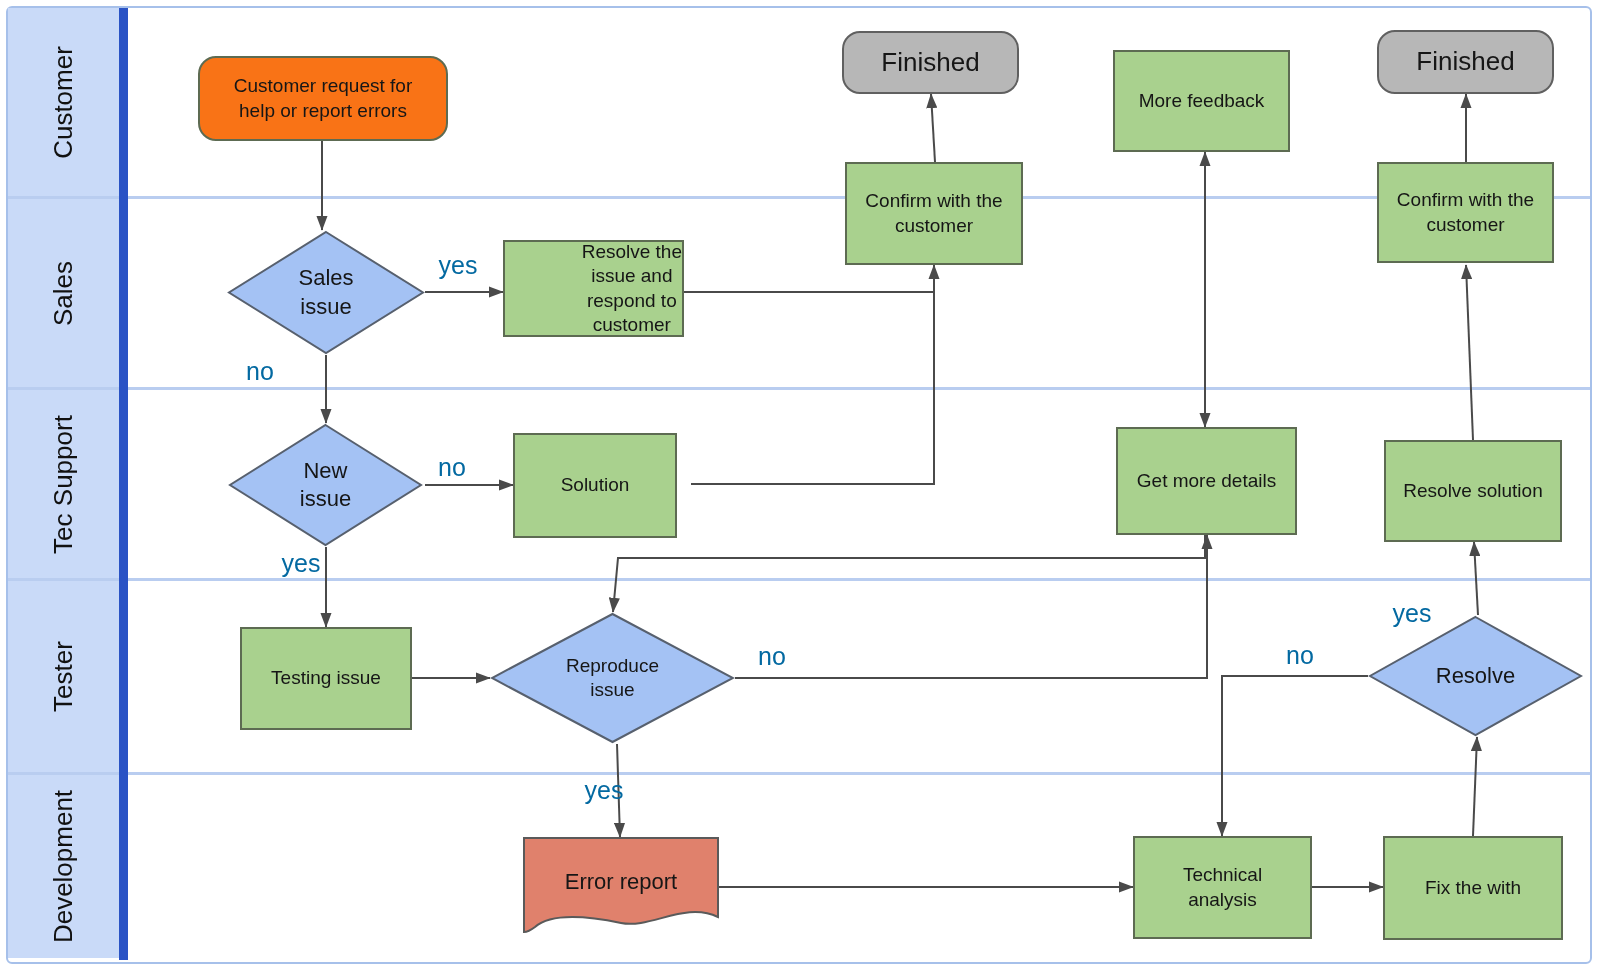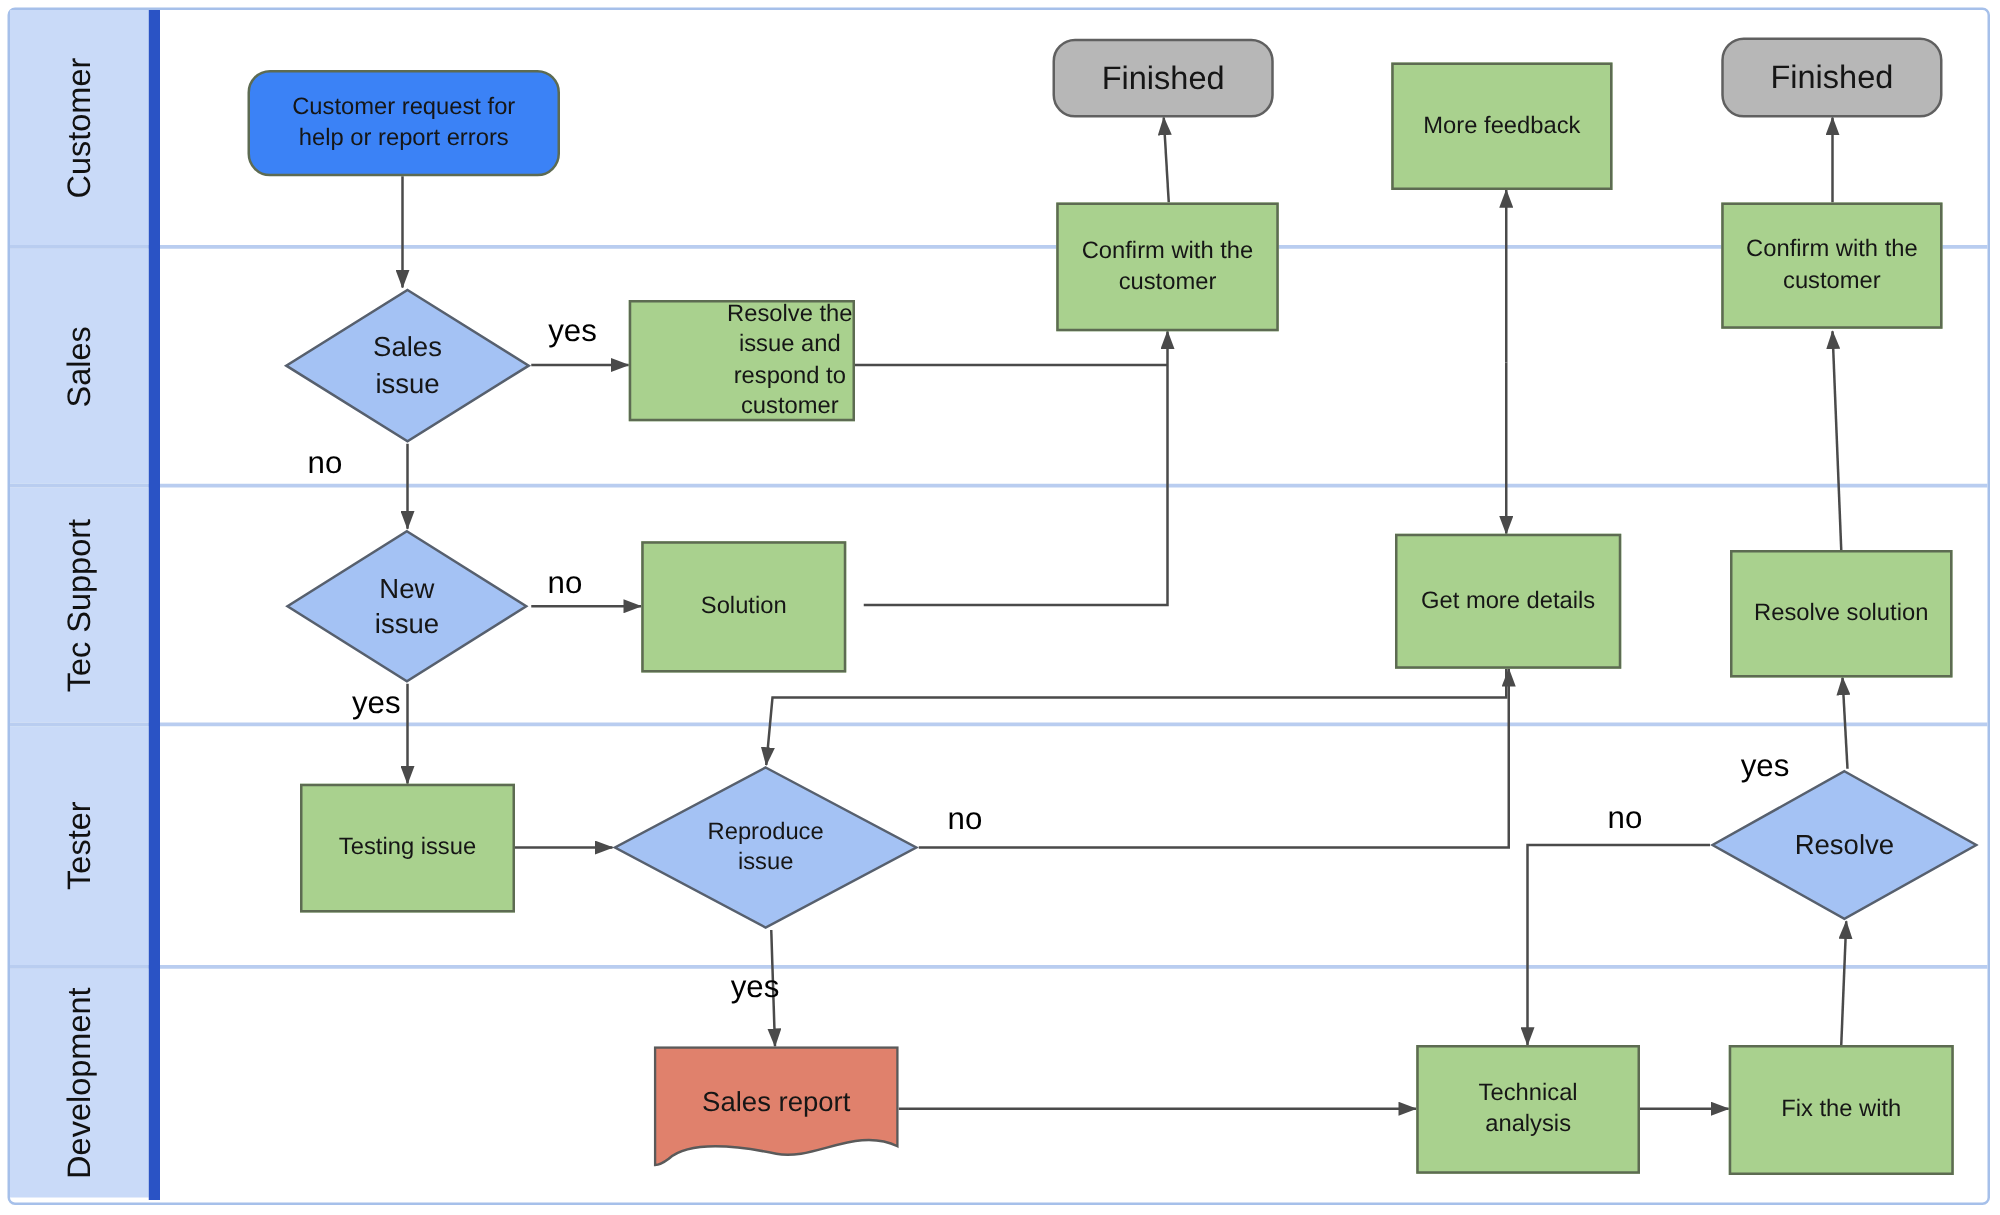--- a/index.html
+++ b/index.html
@@ -16,30 +16,30 @@
   .lane-boundary{position:absolute;left:8px;width:1582px;height:3px;background:#b9cdf0;z-index:1;}
 
   
   #wires{position:absolute;left:0;top:0;z-index:2;}
 
   
   .node{position:absolute;box-sizing:border-box;display:flex;align-items:center;justify-content:center;
         text-align:center;z-index:3;color:#161616;}
   .node span{white-space:pre-line;line-height:1.28;}
   .proc{background:#a9d18e;border:2px solid #5d6b52;font-size:19px;}
-  .start{background:#3b82f6;border:2px solid #5d6b52;border-radius:18px;font-size:19px;}
+  .start{background:#f97316;border:2px solid #5d6b52;border-radius:18px;font-size:19px;}
   .term{background:#b7b7b7;border:2px solid #606060;border-radius:18px;font-size:26px;}
   .diamond{background:transparent;border:none;}
   .diamond svg{position:absolute;left:0;top:0;}
   .diamond span{position:relative;z-index:1;}
   .doc{background:transparent;border:none;font-size:22px;}
   .doc svg{position:absolute;left:0;top:0;}
   .doc span{position:relative;z-index:1;margin-bottom:14px;}
 
-  .edge-label{position:absolute;transform:translate(-50%,-50%);font-size:25px;color:#000000;z-index:4;}
+  .edge-label{position:absolute;transform:translate(-50%,-50%);font-size:25px;color:#0369a1;z-index:4;}
 
   
   #n-customer-request{left:198px;top:56px;width:250px;height:85px;}
   #n-finished-top{left:842px;top:31px;width:177px;height:63px;}
   #n-more-feedback{left:1113px;top:50px;width:177px;height:102px;}
   #n-finished-right{left:1377px;top:30px;width:177px;height:64px;}
   #n-confirm-mid{left:845px;top:162px;width:178px;height:103px;}
   #n-confirm-right{left:1377px;top:162px;width:177px;height:101px;}
   #n-resolve-respond{left:503px;top:240px;width:181px;height:97px;justify-content:flex-end;}
   #n-solution{left:513px;top:433px;width:164px;height:105px;}
@@ -185,21 +185,21 @@
     <svg width="215" height="122">
       <polygon points="107.5,2 213,61 107.5,120 2,61" fill="#a4c2f4" stroke="#57606e" stroke-width="2"></polygon>
     </svg>
     <span>Resolve</span>
   </div>
 
   <div class="node doc" id="n-error-report">
     <svg width="196" height="104">
       <path d="M1,1 L195,1 L195,80 C162,64 128,92 98,86 C64,79 28,76 12,90 C8,93 4,95 1,95 Z" fill="#e0816c" stroke="#5a5a5a" stroke-width="2"></path>
     </svg>
-    <span>Sales report</span>
+    <span>Error report</span>
   </div>
 
   <div class="edge-label" style="left:458px;top:265px;">yes</div>
   <div class="edge-label" style="left:260px;top:371px;">no</div>
   <div class="edge-label" style="left:452px;top:467px;">no</div>
   <div class="edge-label" style="left:301px;top:563px;">yes</div>
   <div class="edge-label" style="left:772px;top:656px;">no</div>
   <div class="edge-label" style="left:604px;top:790px;">yes</div>
   <div class="edge-label" style="left:1300px;top:655px;">no</div>
   <div class="edge-label" style="left:1412px;top:613px;">yes</div>

